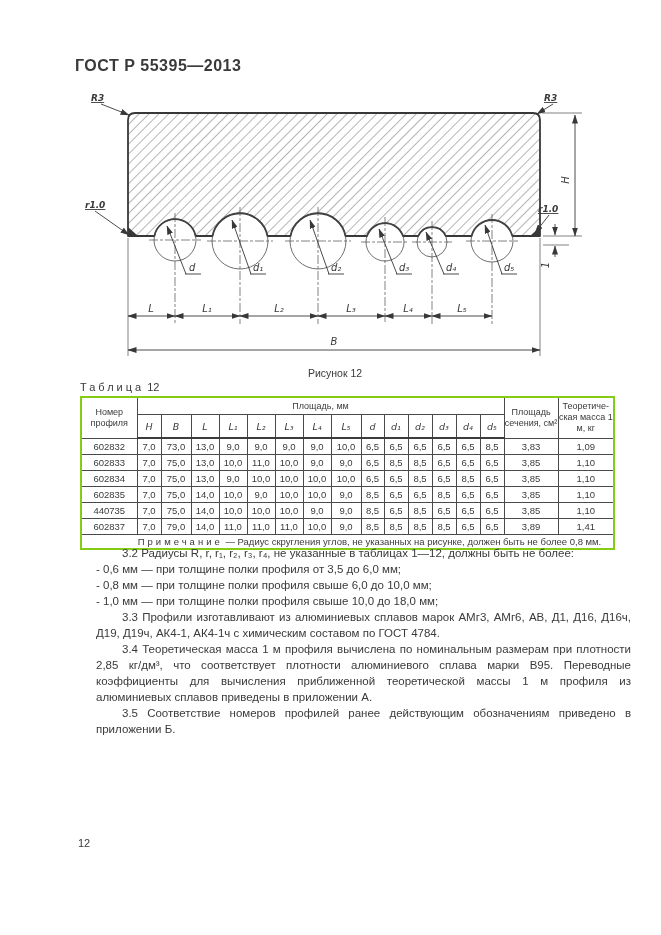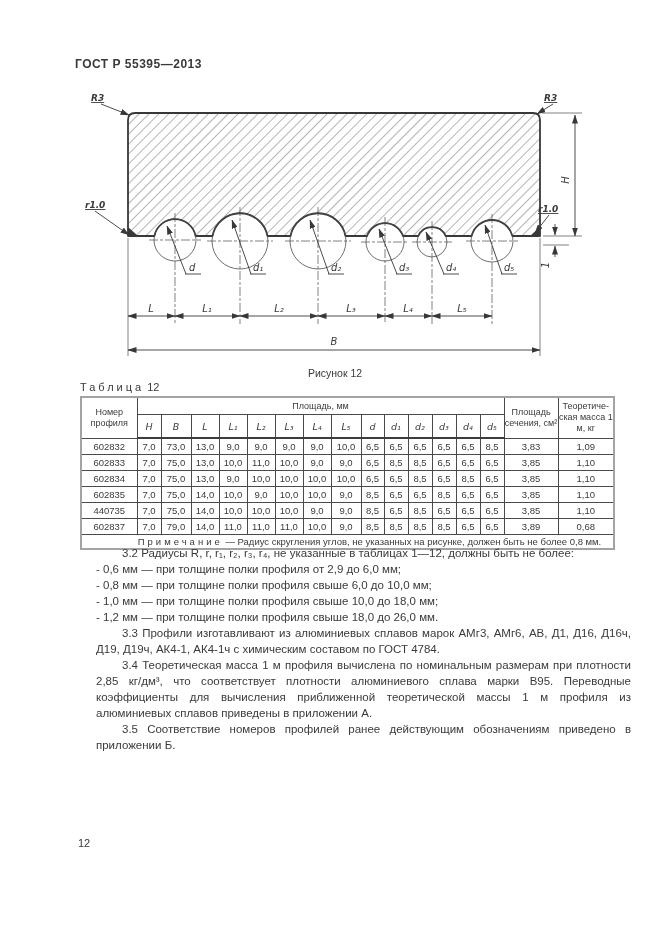--- a/index.html
+++ b/index.html
@@ -1,32 +1,32 @@
 <!DOCTYPE html>
 <html><head>
 <meta charset="utf-8">
 <style>
   html,body{margin:0;padding:0;}
   body{
     width:661px;height:935px;background:#ffffff;position:relative;
     font-family:"Liberation Sans","DejaVu Sans",sans-serif;color:#333;
     overflow:hidden;
   }
-  .page-header{position:absolute;left:75px;top:57px;font-size:12px;font-weight:bold;color:#3a3a3a;letter-spacing:0.5px;}
+  .page-header{position:absolute;left:75px;top:57px;font-size:16px;font-weight:bold;color:#3a3a3a;letter-spacing:0.5px;}
   .figure-wrap{position:absolute;left:85px;top:88px;width:520px;height:300px;}
   svg text{fill:#3a3a3a;}
   .dimtext{font-family:"DejaVu Sans",sans-serif;font-style:italic;font-size:10px;}
   .radtext{font-family:"DejaVu Sans",sans-serif;font-style:italic;font-size:9px;font-weight:bold;text-decoration:underline;}
   .captext{font-family:"Liberation Sans",sans-serif;font-size:10.5px;}
   .table-zone{position:absolute;left:80px;top:381px;width:643px;}
   .table-title{font-size:11px;color:#3a3a3a;margin:0 0 3px 0;}
   .table-title .sp{letter-spacing:3px;}
   table.profiles{border-collapse:collapse;table-layout:fixed;width:535px;font-size:9.5px;color:#3a3a3a;}
   table.profiles th, table.profiles td{border:1px solid #4a4a4a;text-align:center;padding:1px 0;overflow:hidden;}
-  table.profiles{border:2px solid #a3a3a3;}
+  table.profiles{border:2px solid #84cc16;}
   table.profiles thead tr.subhdr th{border-bottom:2px solid #3c3c3c;}
   th.th-num,th.th-area,th.th-mass{font-weight:normal;font-size:9px;line-height:11px;vertical-align:middle;padding:2px 1px;}
   th.th-sizes{font-weight:normal;font-size:9px;height:14px;}
   tr.subhdr th{font-weight:normal;font-family:"DejaVu Sans",sans-serif;font-style:italic;font-size:9.5px;height:20px;vertical-align:middle;}
   tbody td{height:13px;}
   td.note-cell{text-align:left;font-size:9.5px;padding:3px 4px 4px 18px;}
   .note-label{letter-spacing:3px;margin-left:44px;}
   .body-text{position:absolute;left:96px;top:545px;width:535px;font-size:11.5px;line-height:16px;text-align:justify;color:#3a3a3a;}
   .body-text p{margin:0;}
   .body-text p.ind{text-indent:26px;}
@@ -302,38 +302,37 @@
           <td>11,0</td>
           <td>10,0</td>
           <td>9,0</td>
           <td>8,5</td>
           <td>8,5</td>
           <td>8,5</td>
           <td>8,5</td>
           <td>6,5</td>
           <td>6,5</td>
           <td>3,89</td>
-          <td>0,68</td>
+          <td>1,41</td>
         </tr>
       </tbody>
     <tfoot>
       <tr>
         <td colspan="17" class="note-cell">
           <span class="note-label">Примечание</span>
           <span>— Радиус скругления углов, не указанных на рисунке, должен быть не более 0,8 мм.</span>
         </td>
       </tr>
     </tfoot>
   </table>
 </div>
 
 <div class="body-text">
     <p class="ind">3.2  Радиусы R, r, r₁, r₂, r₃, r₄, не указанные в таблицах 1—12, должны быть не более:</p>
-    <p>- 0,6 мм — при толщине полки профиля от 2,9 до 6,0 мм;</p>
+    <p>- 0,6 мм — при толщине полки профиля от 3,5 до 6,0 мм;</p>
     <p>- 0,8 мм — при толщине полки профиля свыше 6,0 до 10,0 мм;</p>
     <p>- 1,0 мм — при толщине полки профиля свыше 10,0 до 18,0 мм;</p>
-    <p>- 1,2 мм — при толщине полки профиля свыше 18,0 до 26,0 мм.</p>
     <p class="ind">3.3  Профили изготавливают из алюминиевых сплавов марок АМг3, АМг6, АВ, Д1, Д16, Д16ч, Д19, Д19ч, АК4-1, АК4-1ч с химическим составом по ГОСТ 4784.</p>
     <p class="ind">3.4  Теоретическая масса 1 м профиля вычислена по номинальным размерам при плотности 2,85 кг/дм³, что соответствует плотности алюминиевого сплава марки В95. Переводные коэффициенты для вычисления приближенной теоретической массы 1 м профиля из алюминиевых сплавов приведены в приложении А.</p>
     <p class="ind">3.5  Соответствие номеров профилей ранее действующим обозначениям приведено в приложении Б.</p>
   </div>
 
 <div class="page-number">12</div>
 
 </body></html>

